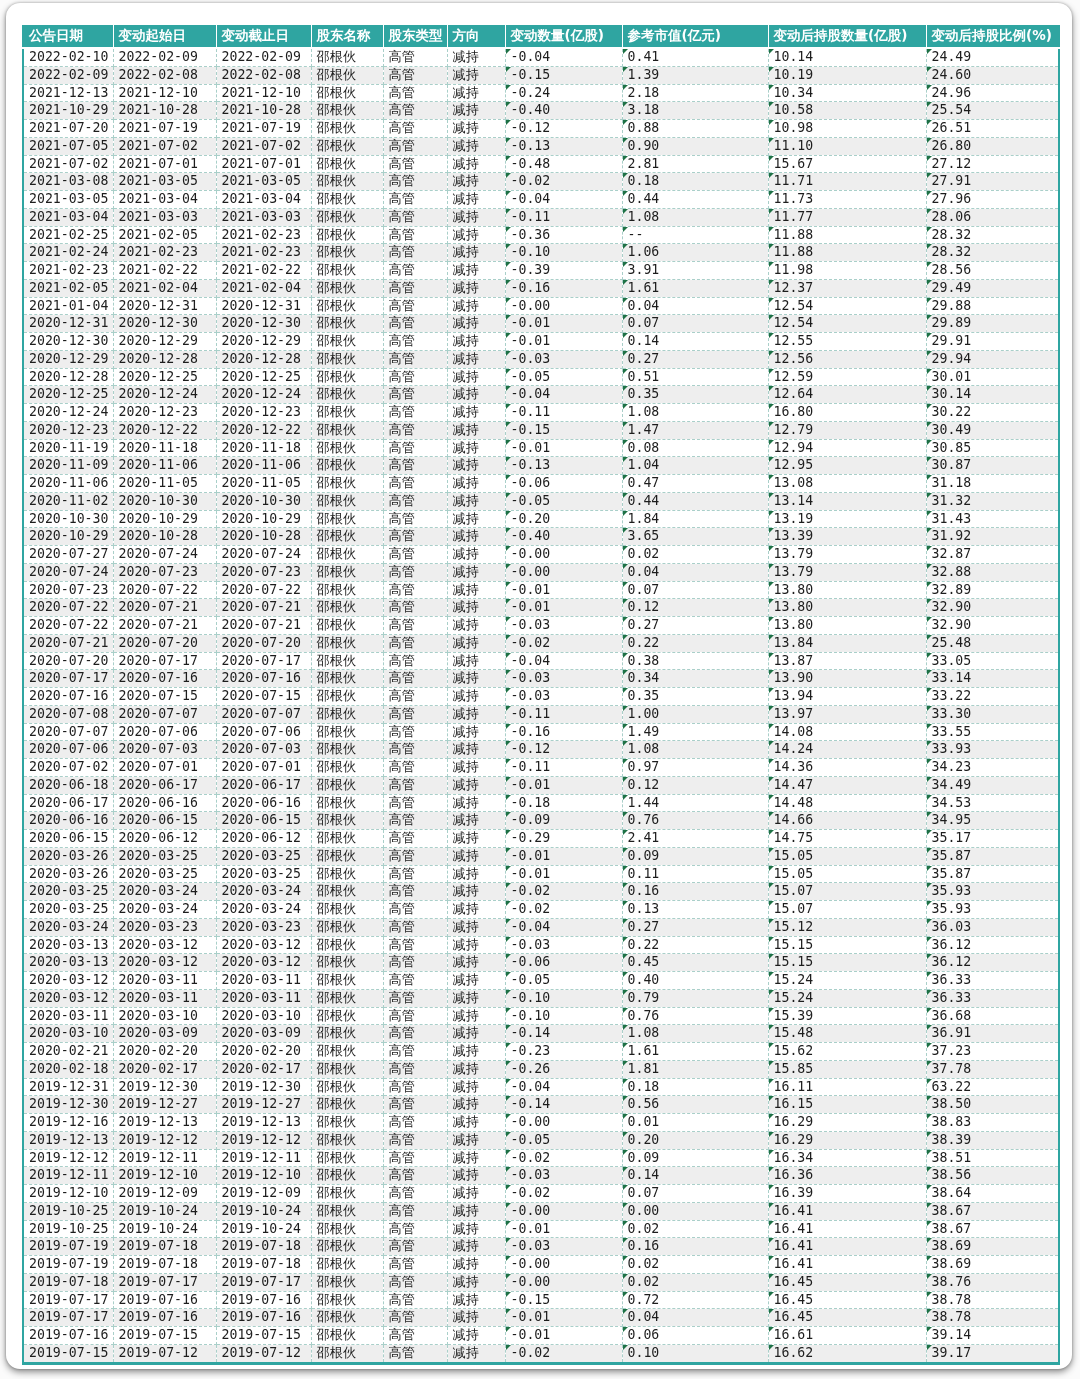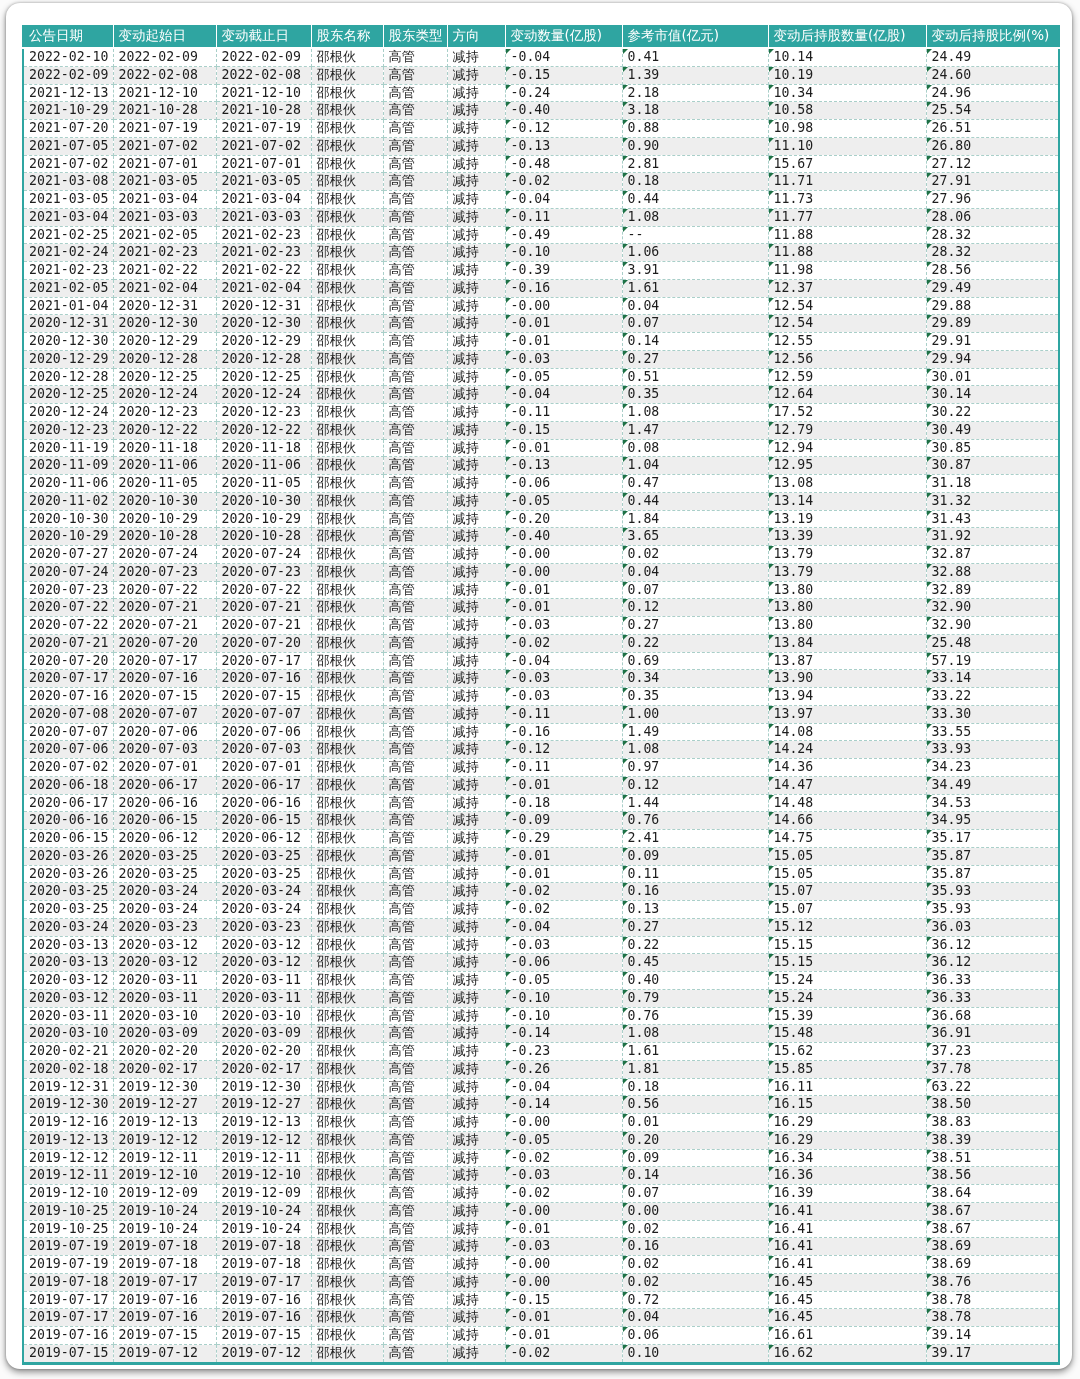--- a/index.html
+++ b/index.html
@@ -22,21 +22,21 @@
     width: 1036px;
     border-collapse: collapse;
     table-layout: fixed;
     border-left: 2px solid #2fa5a1;
     border-right: 2px solid #2fa5a1;
     border-bottom: 3px solid #2fa5a1;
   }
   thead th {
     background: #2fa5a1;
     color: #ffffff;
-    font-weight: normal;
+    font-weight: bold;
     font-size: 13.5px;
     height: 23px;
     text-align: left;
     padding: 0 0 0 5px;
     white-space: nowrap;
     overflow: hidden;
     border-bottom: 2px solid #ffffff;
     border-left: 1px dashed rgba(255,255,255,0.45);
   }
   thead th:first-child { border-left: none; }
@@ -215,21 +215,21 @@
             <td><span class="tri"></span><span class="cellv">11.77</span></td>
             <td><span class="tri"></span><span class="cellv">28.06</span></td>
           </tr>
           <tr>
             <td><span class="cellv">2021-02-25</span></td>
             <td><span class="cellv">2021-02-05</span></td>
             <td><span class="cellv">2021-02-23</span></td>
             <td><span class="cellv">邵根伙</span></td>
             <td><span class="cellv">高管</span></td>
             <td><span class="cellv">减持</span></td>
-            <td><span class="tri"></span><span class="cellv">-0.49</span></td>
+            <td><span class="tri"></span><span class="cellv">-0.36</span></td>
             <td><span class="tri"></span><span class="cellv">--</span></td>
             <td><span class="tri"></span><span class="cellv">11.88</span></td>
             <td><span class="tri"></span><span class="cellv">28.32</span></td>
           </tr>
           <tr>
             <td><span class="cellv">2021-02-24</span></td>
             <td><span class="cellv">2021-02-23</span></td>
             <td><span class="cellv">2021-02-23</span></td>
             <td><span class="cellv">邵根伙</span></td>
             <td><span class="cellv">高管</span></td>
@@ -337,21 +337,21 @@
           </tr>
           <tr>
             <td><span class="cellv">2020-12-24</span></td>
             <td><span class="cellv">2020-12-23</span></td>
             <td><span class="cellv">2020-12-23</span></td>
             <td><span class="cellv">邵根伙</span></td>
             <td><span class="cellv">高管</span></td>
             <td><span class="cellv">减持</span></td>
             <td><span class="tri"></span><span class="cellv">-0.11</span></td>
             <td><span class="tri"></span><span class="cellv">1.08</span></td>
-            <td><span class="tri"></span><span class="cellv">17.52</span></td>
+            <td><span class="tri"></span><span class="cellv">16.80</span></td>
             <td><span class="tri"></span><span class="cellv">30.22</span></td>
           </tr>
           <tr>
             <td><span class="cellv">2020-12-23</span></td>
             <td><span class="cellv">2020-12-22</span></td>
             <td><span class="cellv">2020-12-22</span></td>
             <td><span class="cellv">邵根伙</span></td>
             <td><span class="cellv">高管</span></td>
             <td><span class="cellv">减持</span></td>
             <td><span class="tri"></span><span class="cellv">-0.15</span></td>
@@ -504,23 +504,23 @@
             <td><span class="tri"></span><span class="cellv">25.48</span></td>
           </tr>
           <tr>
             <td><span class="cellv">2020-07-20</span></td>
             <td><span class="cellv">2020-07-17</span></td>
             <td><span class="cellv">2020-07-17</span></td>
             <td><span class="cellv">邵根伙</span></td>
             <td><span class="cellv">高管</span></td>
             <td><span class="cellv">减持</span></td>
             <td><span class="tri"></span><span class="cellv">-0.04</span></td>
-            <td><span class="tri"></span><span class="cellv">0.69</span></td>
+            <td><span class="tri"></span><span class="cellv">0.38</span></td>
             <td><span class="tri"></span><span class="cellv">13.87</span></td>
-            <td><span class="tri"></span><span class="cellv">57.19</span></td>
+            <td><span class="tri"></span><span class="cellv">33.05</span></td>
           </tr>
           <tr>
             <td><span class="cellv">2020-07-17</span></td>
             <td><span class="cellv">2020-07-16</span></td>
             <td><span class="cellv">2020-07-16</span></td>
             <td><span class="cellv">邵根伙</span></td>
             <td><span class="cellv">高管</span></td>
             <td><span class="cellv">减持</span></td>
             <td><span class="tri"></span><span class="cellv">-0.03</span></td>
             <td><span class="tri"></span><span class="cellv">0.34</span></td>

